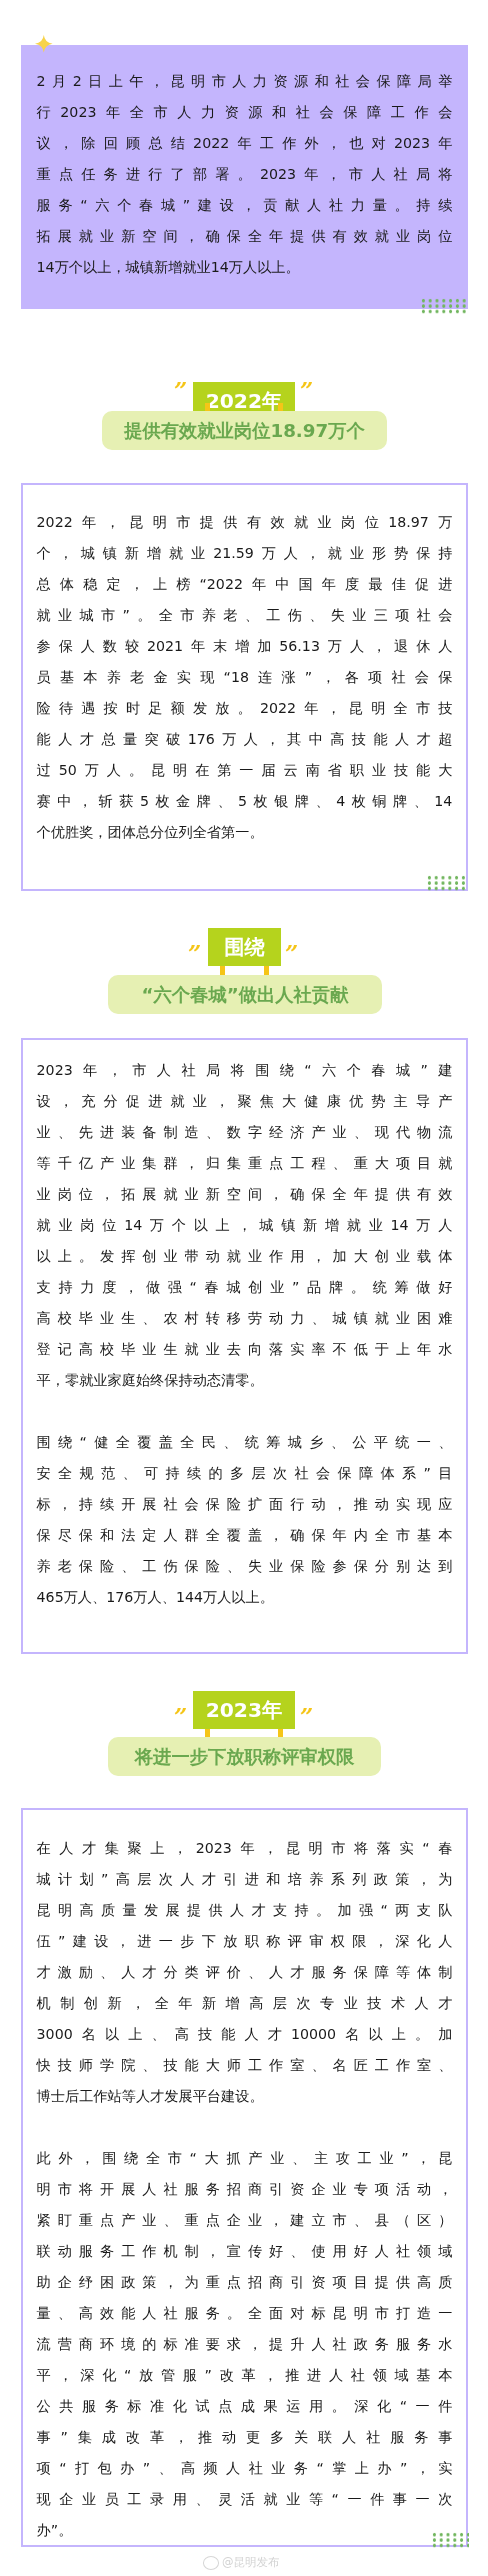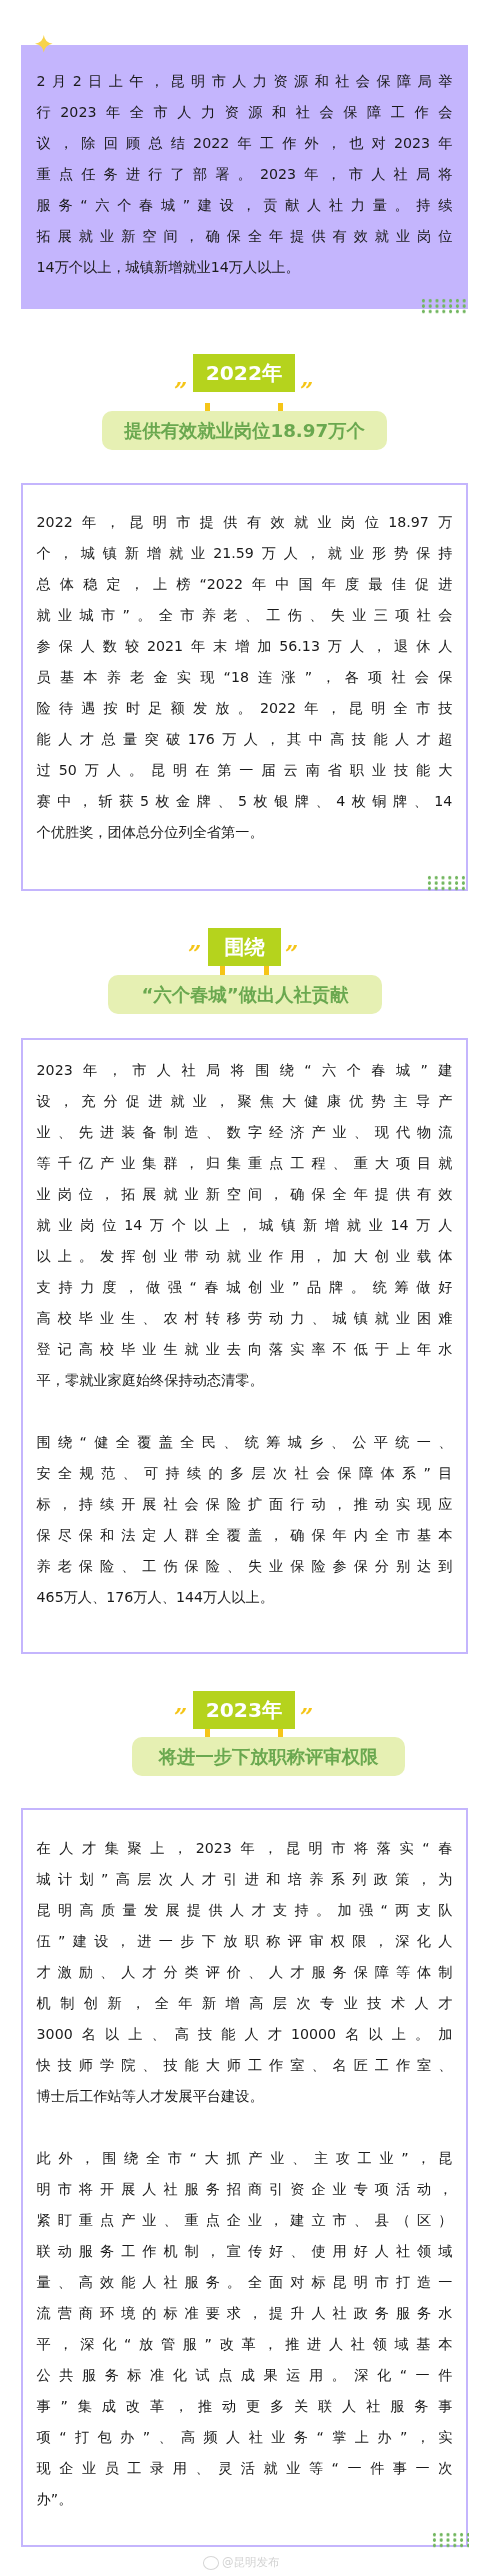--- a/index.html
+++ b/index.html
@@ -50,21 +50,21 @@
 </div>
 <div class="star" style="left:35px;top:35px;">
   <svg viewBox="0 0 26 26">
       <path d="M13 0 Q14.5 11.5 26 13 Q14.5 14.5 13 26 Q11.5 14.5 0 13 Q11.5 11.5 13 0Z" fill="#f7d34a"></path>
     </svg>
 </div>
 <div class="dots" style="left:420px;top:298px;"></div>
 
 <div class="hdr">
   <div class="quote" style="left:174px;top:380px;">”</div>
-  <div class="tag" style="left:193px;top:354px;width:102px;">2022年</div>
+  <div class="tag" style="left:193px;top:382px;width:102px;">2022年</div>
   <div class="quote" style="left:300px;top:380px;">”</div>
   <div class="leg" style="left:205px;top:403px;"></div>
   <div class="leg" style="left:278px;top:403px;"></div>
   <div class="sub" style="left:102px;top:411px;width:285px;">提供有效就业岗位18.97万个</div>
 </div>
 
 <div class="box bordered" style="top:483px;height:408px;">
   <div class="lines" style="top:22.4px;left:13.6px;right:13.6px;">
     <div class="line">2022年，昆明市提供有效就业岗位18.97万</div>
     <div class="line">个，城镇新增就业21.59万人，就业形势保持</div>
@@ -112,39 +112,40 @@
     <div class="line last">465万人、176万人、144万人以上。</div>
   </div>
 </div>
 
 <div class="hdr">
   <div class="quote" style="left:174px;top:1706px;">”</div>
   <div class="tag" style="left:193px;top:1691px;width:102px;">2023年</div>
   <div class="quote" style="left:300px;top:1706px;">”</div>
   <div class="leg" style="left:205px;top:1729px;"></div>
   <div class="leg" style="left:278px;top:1729px;"></div>
-  <div class="sub" style="left:108px;top:1737px;width:273px;margin-left:24px;">将进一步下放职称评审权限</div>
+  <div class="sub" style="left:108px;top:1737px;width:273px;">将进一步下放职称评审权限</div>
 </div>
 
 <div class="box bordered" style="top:1808px;height:739px;">
   <div class="lines" style="top:23px;left:13.6px;right:13.6px;">
     <div class="line">在人才集聚上，2023年，昆明市将落实“春</div>
     <div class="line">城计划”高层次人才引进和培养系列政策，为</div>
     <div class="line">昆明高质量发展提供人才支持。加强“两支队</div>
     <div class="line">伍”建设，进一步下放职称评审权限，深化人</div>
     <div class="line">才激励、人才分类评价、人才服务保障等体制</div>
     <div class="line">机制创新，全年新增高层次专业技术人才</div>
     <div class="line">3000名以上、高技能人才10000名以上。加</div>
     <div class="line">快技师学院、技能大师工作室、名匠工作室、</div>
     <div class="line last">博士后工作站等人才发展平台建设。</div>
     <div class="gap"></div>
     <div class="line">此外，围绕全市“大抓产业、主攻工业”，昆</div>
     <div class="line">明市将开展人社服务招商引资企业专项活动，</div>
     <div class="line">紧盯重点产业、重点企业，建立市、县（区）</div>
     <div class="line">联动服务工作机制，宣传好、使用好人社领域</div>
+    <div class="line">助企纾困政策，为重点招商引资项目提供高质</div>
     <div class="line">量、高效能人社服务。全面对标昆明市打造一</div>
     <div class="line">流营商环境的标准要求，提升人社政务服务水</div>
     <div class="line">平，深化“放管服”改革，推进人社领域基本</div>
     <div class="line">公共服务标准化试点成果运用。深化“一件</div>
     <div class="line">事”集成改革，推动更多关联人社服务事</div>
     <div class="line">项“打包办”、高频人社业务“掌上办”，实</div>
     <div class="line">现企业员工录用、灵活就业等“一件事一次</div>
     <div class="line last">办”。</div>
   </div>
 </div>

